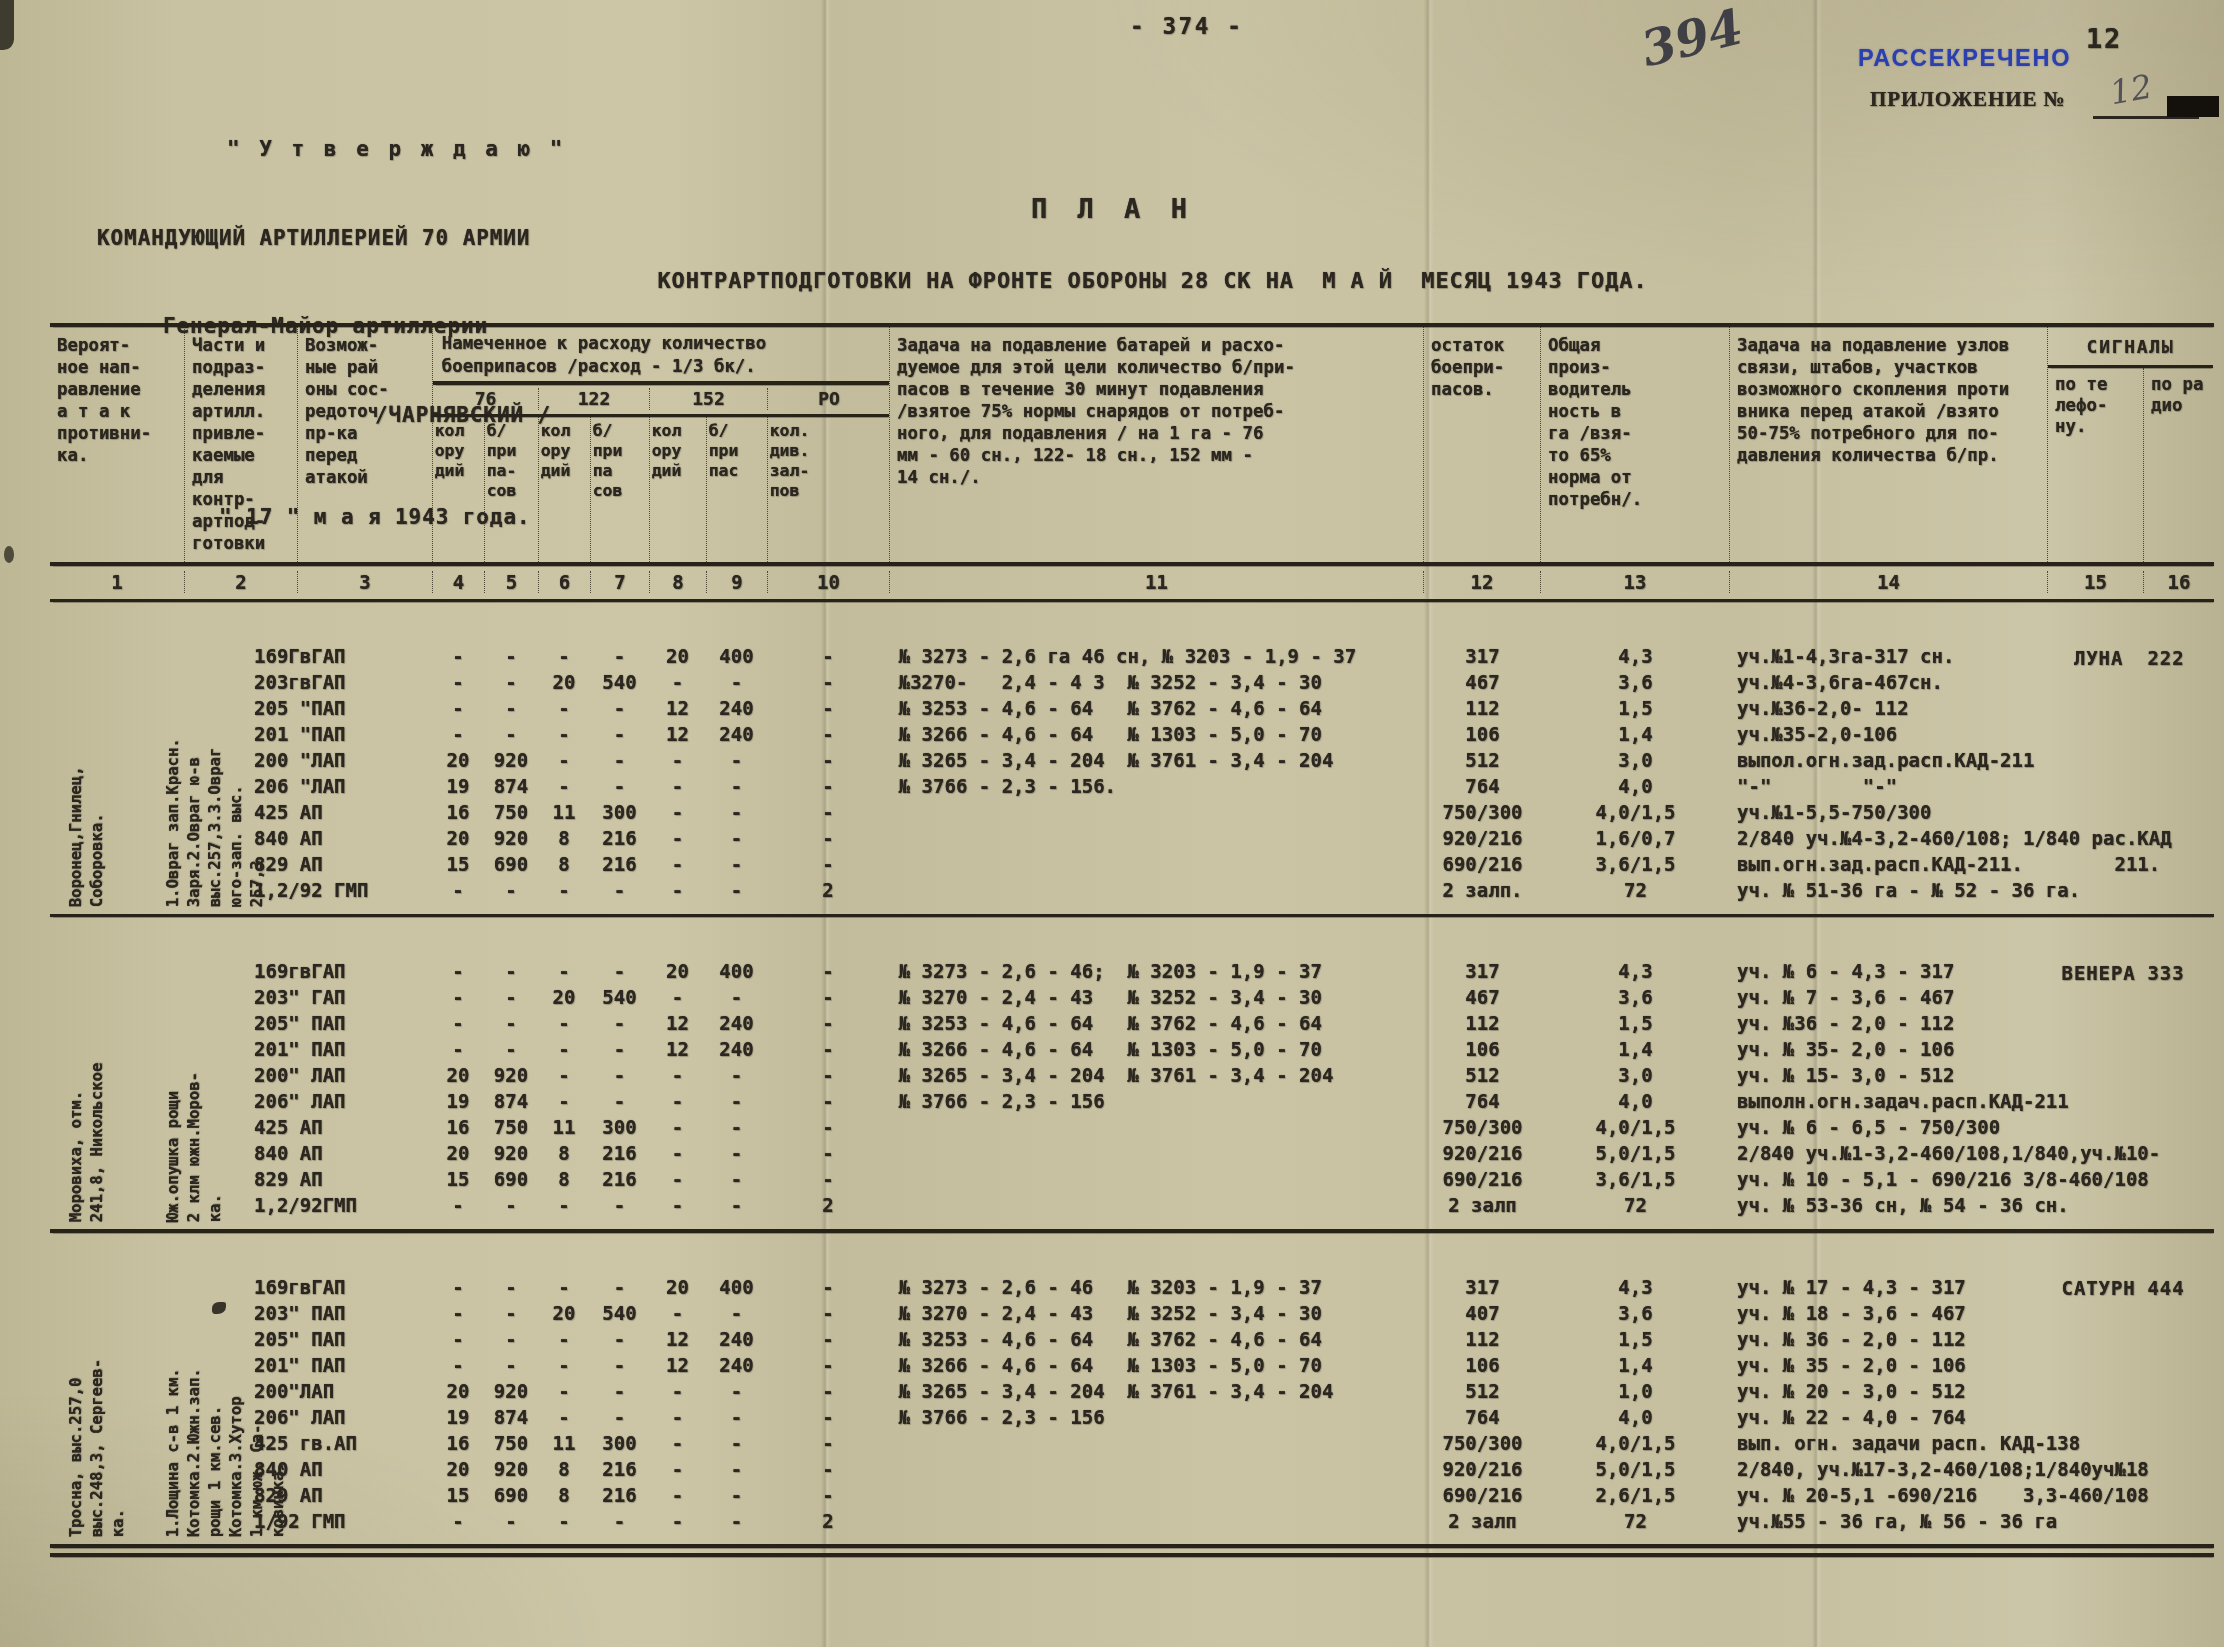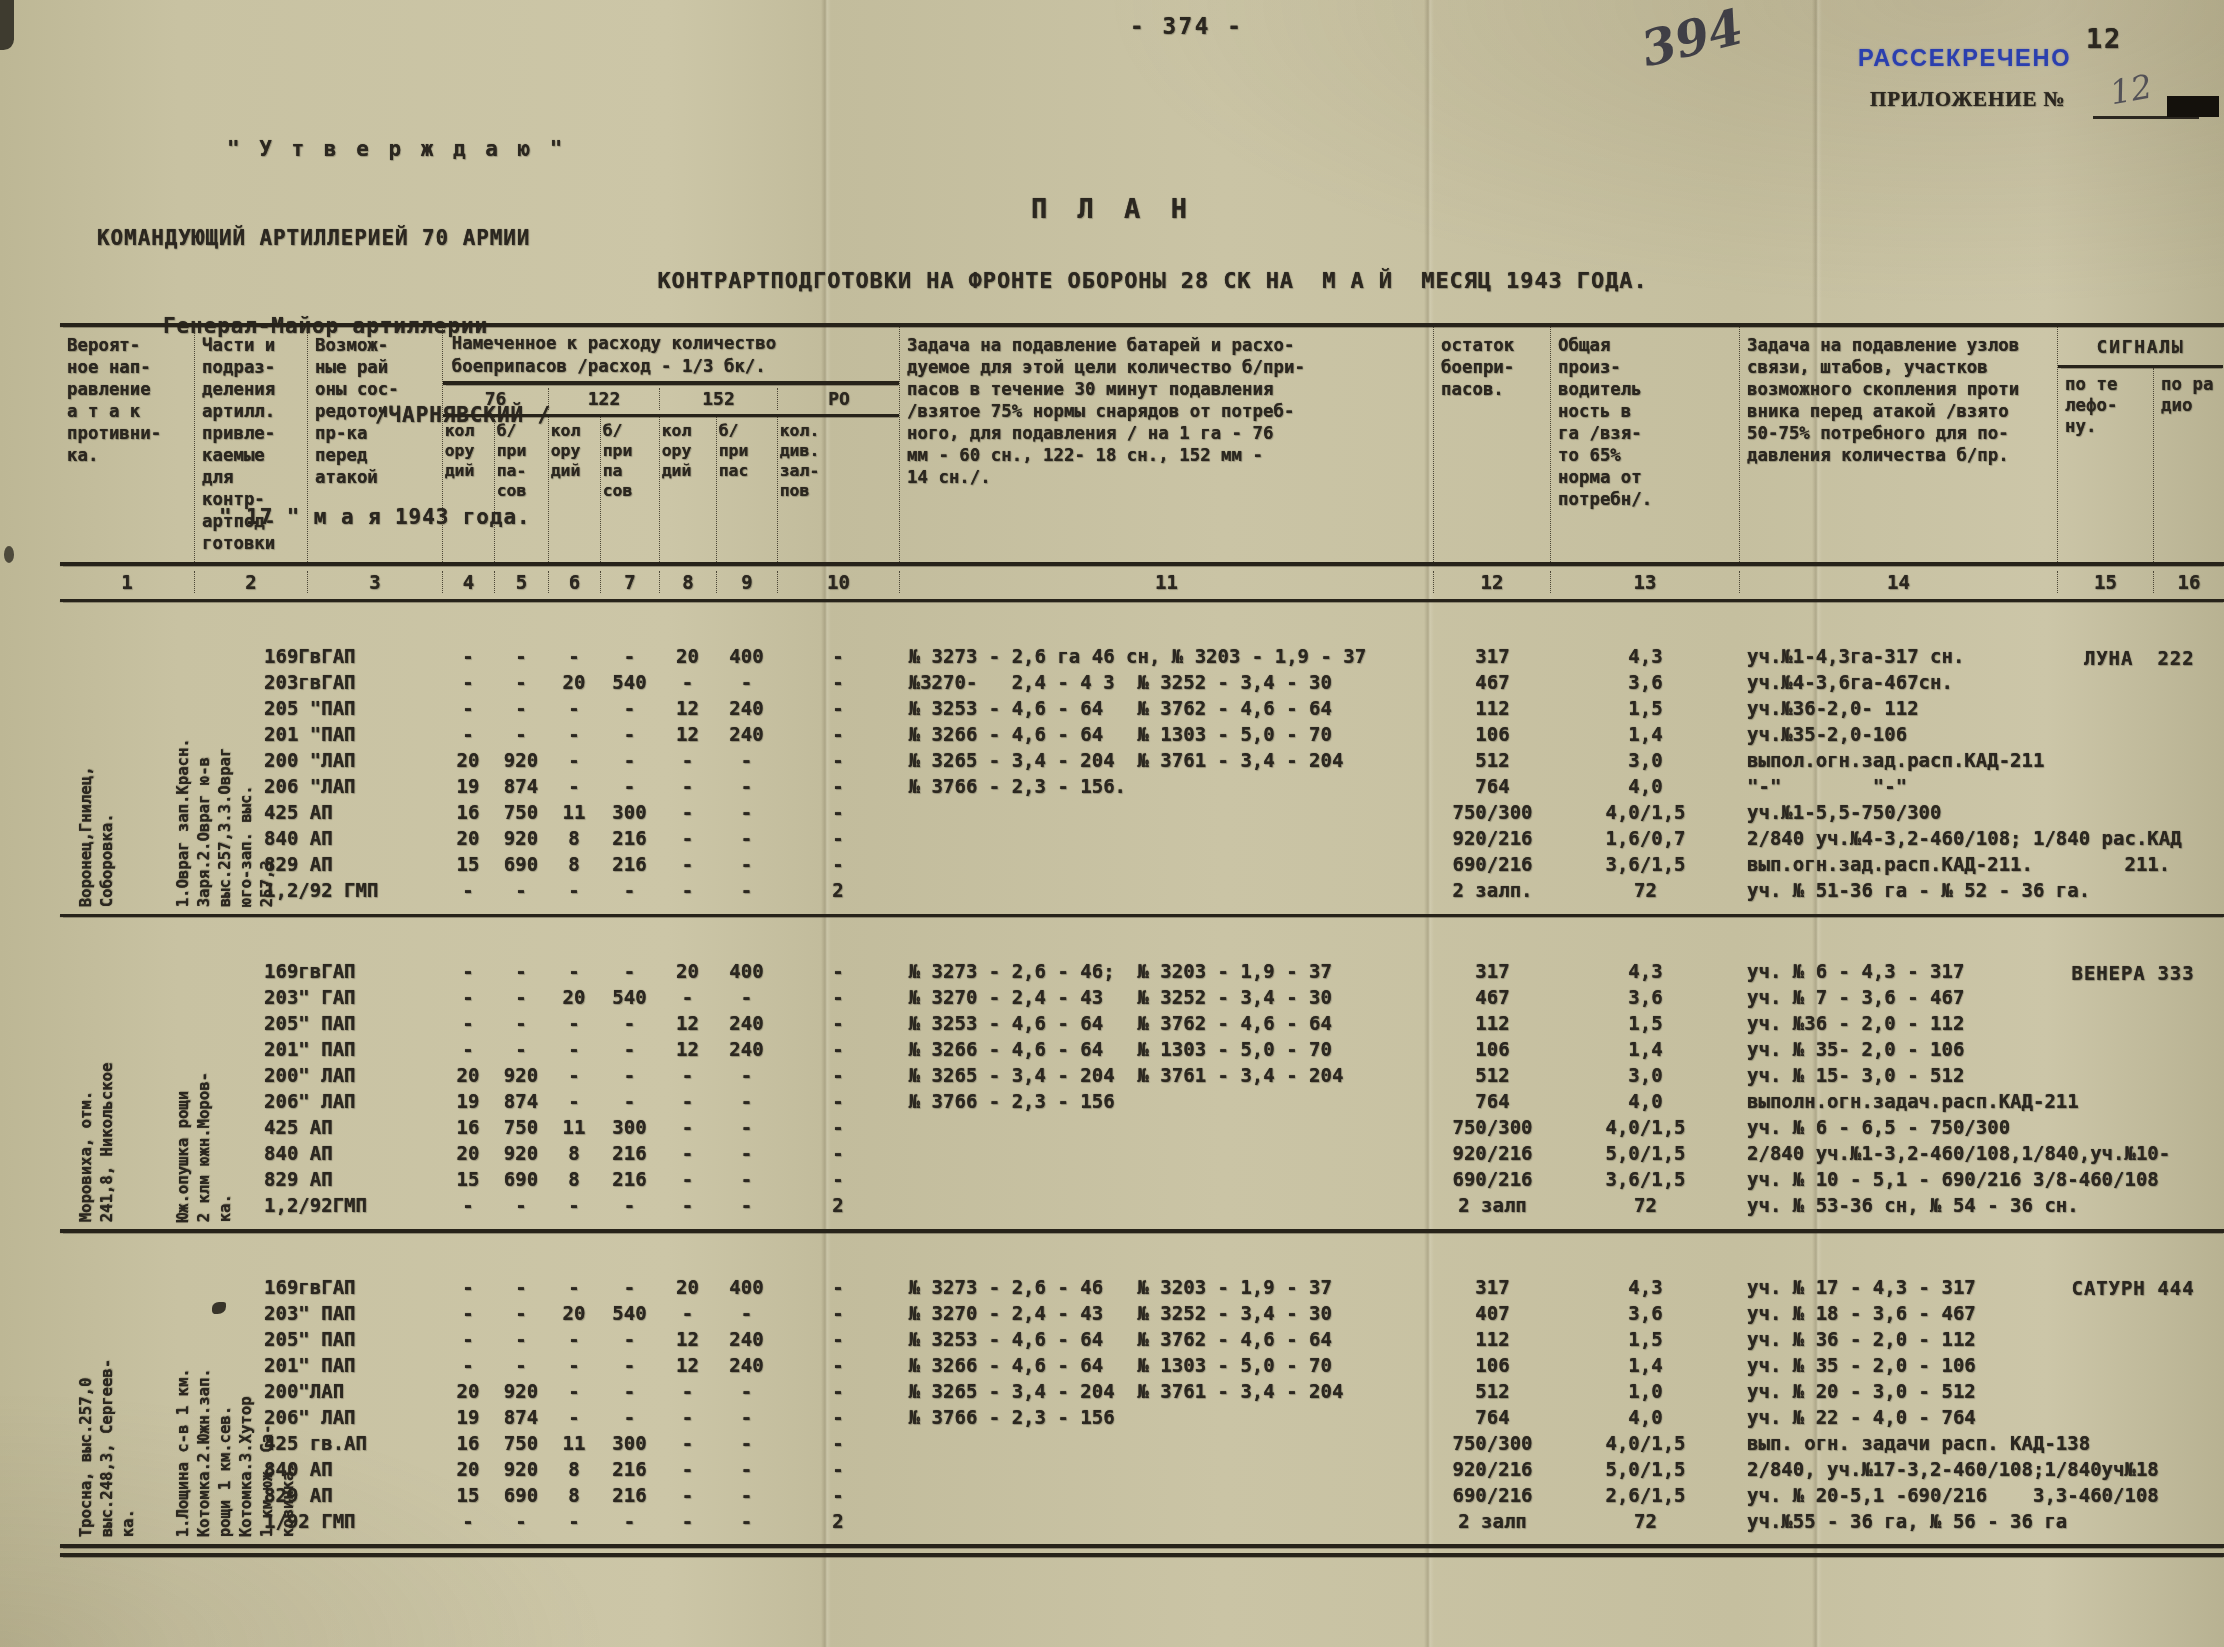--- a/index.html
+++ b/index.html
@@ -33,21 +33,21 @@
   .approval{left:97px;top:76px;font-size:21px;font-weight:bold;line-height:29.5px;letter-spacing:0.9px;}
   .approval .al1{margin-left:130px;letter-spacing:3.5px;}
   .approval .al3{margin-left:66px;}
   .approval .al4{margin-left:278px;}
   .approval .al5{margin-left:122px;margin-top:14px;}
 
   .title{left:50%;top:193px;transform:translateX(-50%);font-size:27px;font-weight:800;letter-spacing:7px;}
   .subtitle{left:50%;top:268px;transform:translateX(-50%);font-size:22px;font-weight:bold;letter-spacing:0.9px;margin-left:40px;}
 
   
-  .table{position:absolute;left:60px;top:323px;width:2164px;}
+  .table{position:absolute;left:50px;top:323px;width:2164px;}
   .hl{height:4.3px;background:#27231a;box-shadow:0 0.9px 0.9px rgba(39,35,26,.35);}
   .hl.thin{height:3.5px;}
   .hl.gap{margin-top:5.2px;}
   .dotted-r{border-right:1.7px dotted rgba(45,40,28,.8);}
 
   .thead{display:grid;grid-template-columns:135px 113px 135px 457px 534px 117px 189px 318px 165px;
     min-height:235px;font-weight:bold;}
   .hc{padding:7px 5.2px 3.5px 7px;font-size:17.4px;line-height:22px;white-space:pre-line;}
   .ammo,.sig{padding:0;display:flex;flex-direction:column;}
   .ammo-title{padding:5.2px 3.5px 3.5px 8.7px;font-size:17.4px;line-height:22.6px;white-space:pre-line;}

